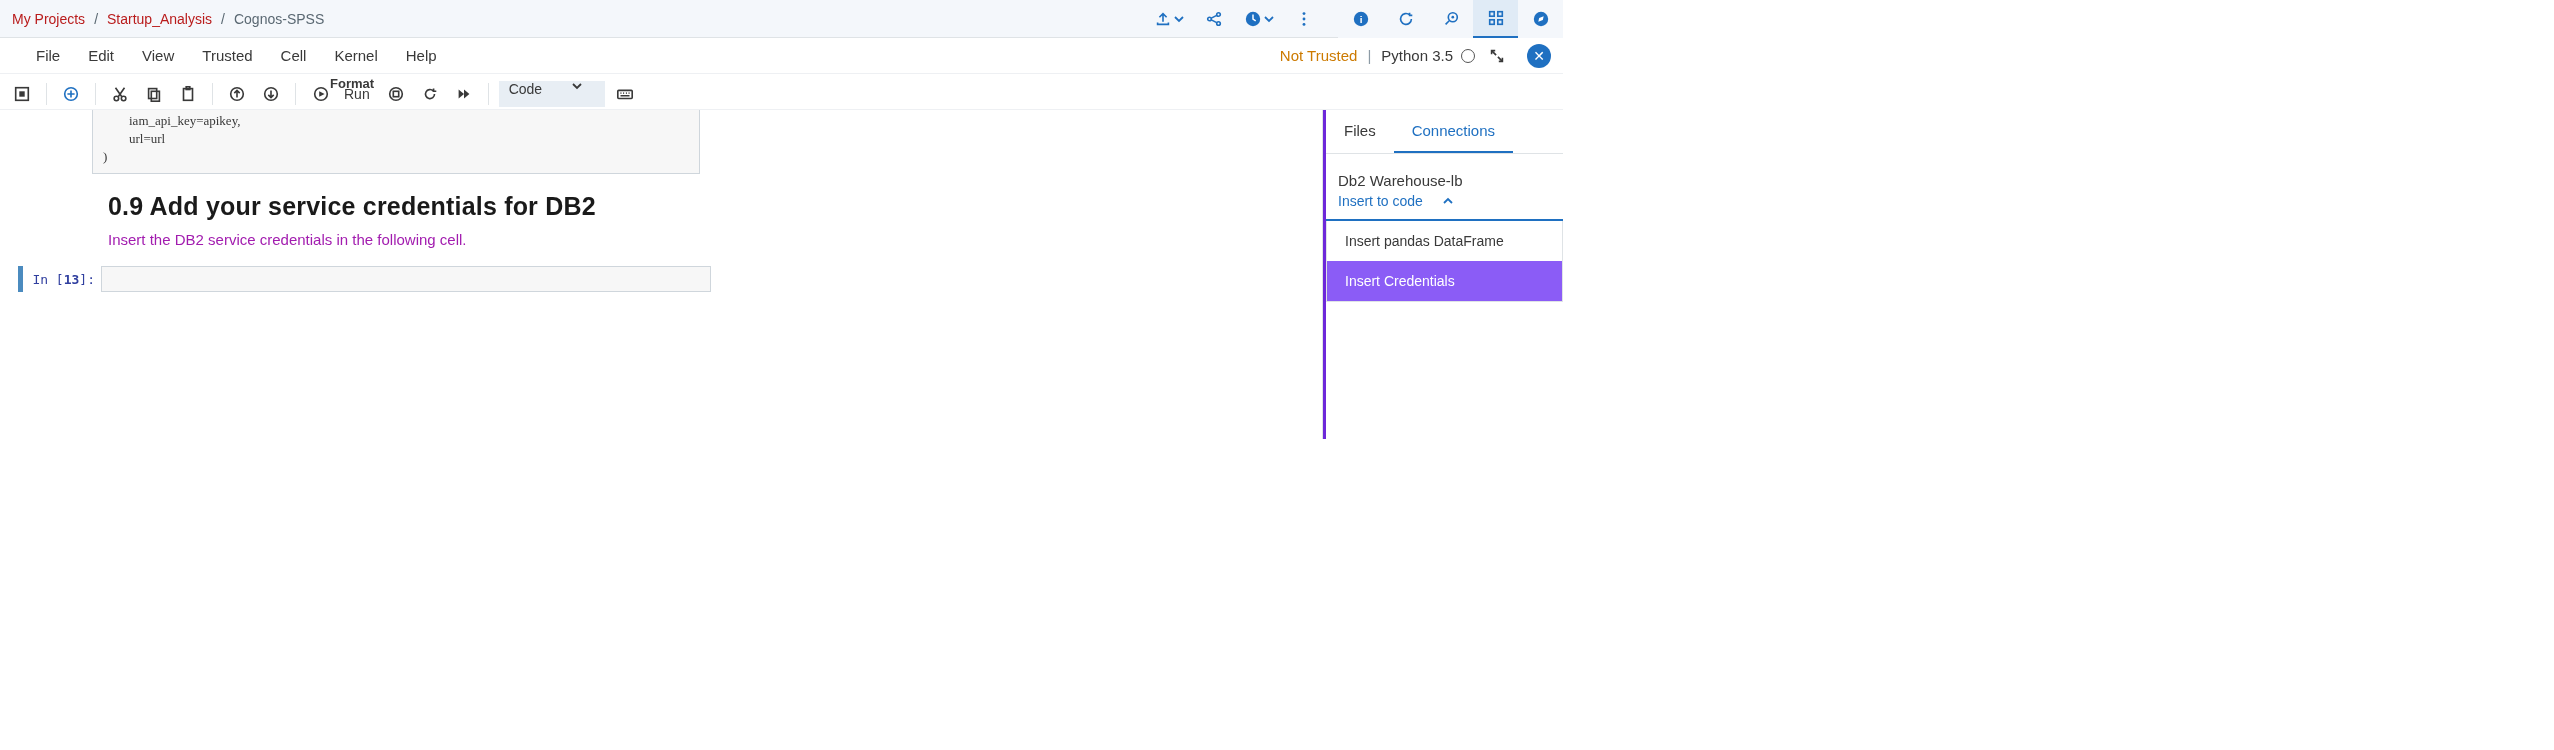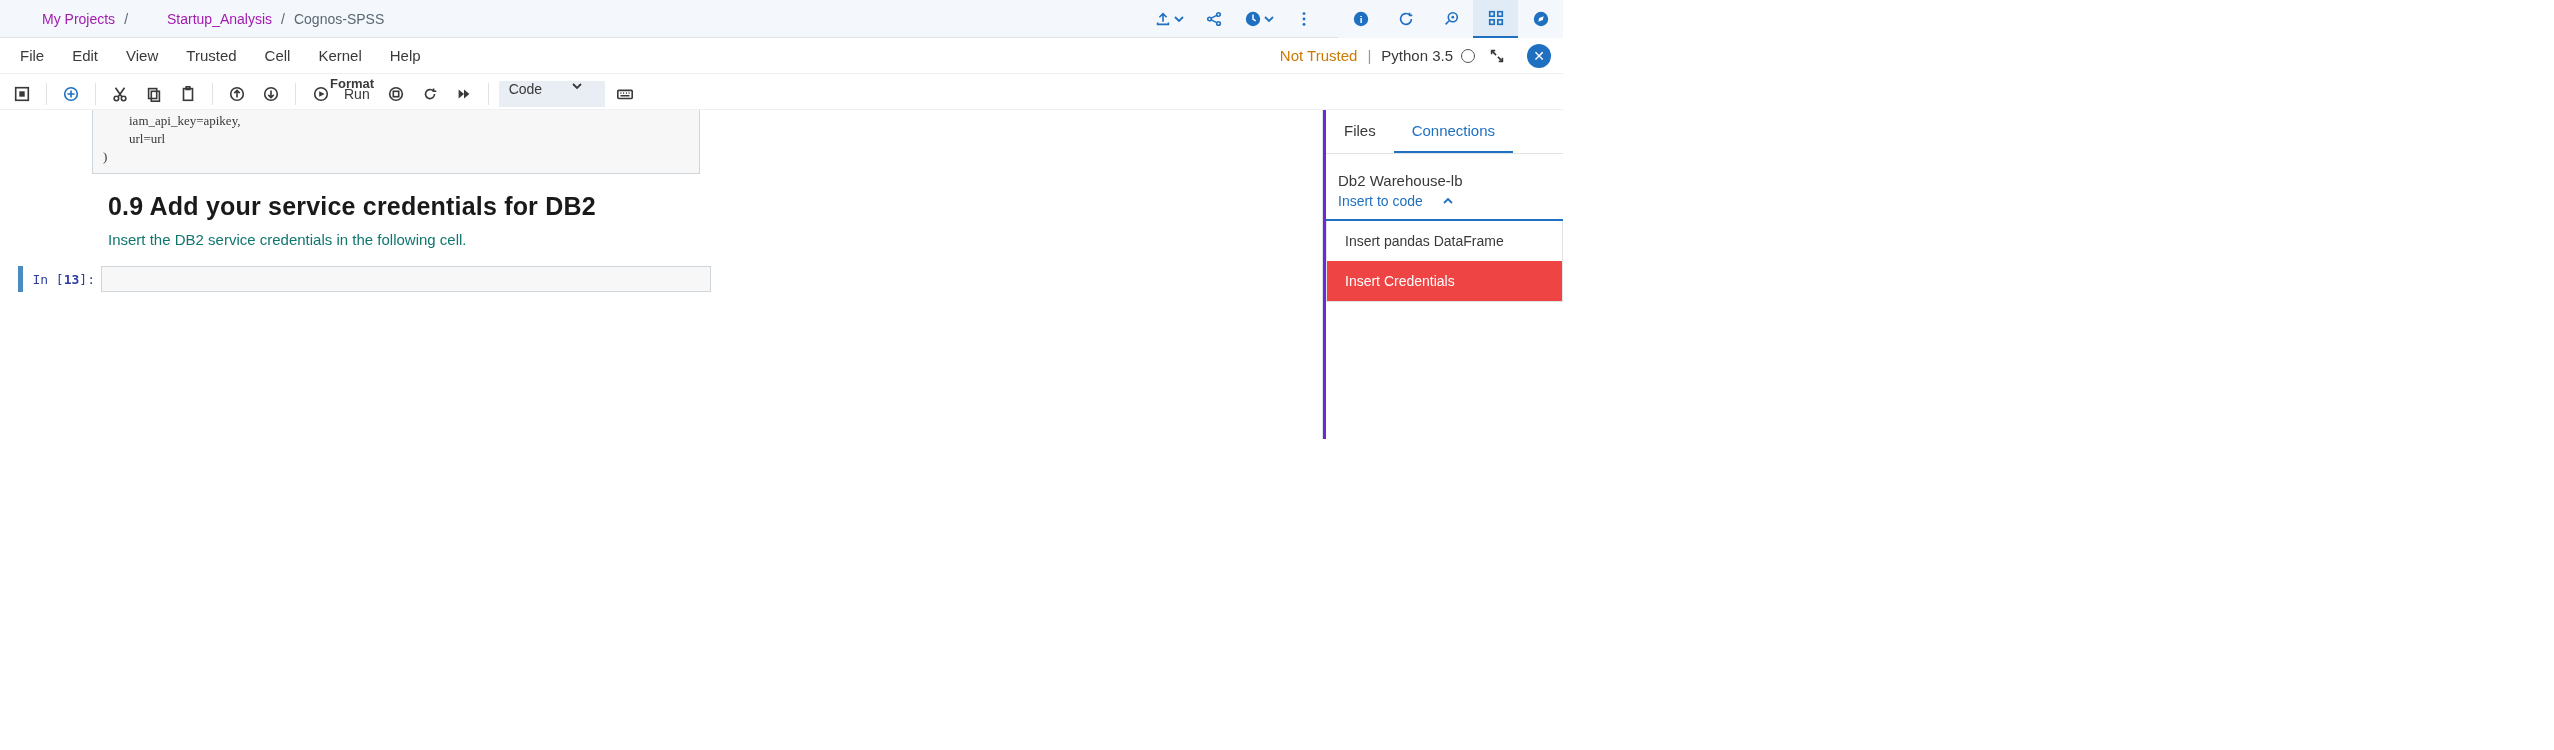--- a/index.html
+++ b/index.html
@@ -1,33 +1,33 @@
 <!DOCTYPE html>
 <html><head>
   <meta charset="utf-8">
   <style>
     * { box-sizing: border-box; margin: 0; padding: 0; }
     body { font-family: -apple-system, "Helvetica Neue", Arial, sans-serif; background: #fff; color: #393939; width: 1563px; height: 459px; overflow: hidden; }
     
     
     .topbar { display: flex; align-items: center; height: 38px; background: #f4f7fb; border-bottom: 1px solid #dfe3e6; padding: 0 12px; position: relative; }
     .breadcrumb { display: flex; align-items: center; gap: 9px; font-size: 14px; }
-    .crumb-link { color: #a21caf; cursor: pointer; margin-left: 30px; }
+    .crumb-link { color: #b91c1c; cursor: pointer; }
     .crumb-sep { color: #5a6872; }
     .crumb-current { color: #5a6872; }
     .topbar-actions { position: absolute; right: 0; top: 0; height: 38px; display: flex; align-items: center; }
     .top-icon { width: 45px; height: 38px; display: flex; align-items: center; justify-content: center; cursor: pointer; }
     .top-icon svg { width: 18px; height: 18px; }
     .top-icon.with-caret svg:first-child { margin-right: -2px; }
     .caret-d { width: 10px !important; height: 10px !important; margin-left: 4px; }
     .top-icon.active { background: #e0ebf6; border-bottom: 2px solid #1f70c1; }
     .right-zone { margin-left: 12px; background: #f4f7fb; display: flex; align-items: center; }
     
     
-    .menubar { display: flex; align-items: center; height: 36px; padding: 0 6px; position: relative; border-bottom: 1px solid #eef0f3; }
+    .menubar { display: flex; align-items: center; height: 36px; padding: 0 22px; position: relative; border-bottom: 1px solid #eef0f3; }
     .menu { padding: 0 14px; font-size: 15px; color: #393939; cursor: pointer; }
     .status-right { position: absolute; right: 12px; display: flex; align-items: center; gap: 8px; font-size: 15px; }
     .not-trusted { color: #cc7a00; }
     .kernel-name { color: #393939; }
     .kernel-pipe { color: #8d9ba6; margin: 0 2px; }
     .kernel-circ { width: 14px; height: 14px; border: 1.8px solid #555; border-radius: 50%; }
     .close-x { width: 24px; height: 24px; border-radius: 50%; background: #1f70c1; color: #fff; display: flex; align-items: center; justify-content: center; font-size: 14px; cursor: pointer; margin-left: 8px;}
     
     
     .format-row { text-align: center; font-size: 13px; color: #393939; font-weight: 600; padding: 2px 0; position: relative; width: 720px; }
@@ -41,38 +41,38 @@
     .run-btn { display: flex; align-items: center; gap: 14px; padding: 0 6px; cursor: pointer; font-size: 14px; }
     .cell-type { background: #e8eef4; height: 26px; padding: 0 10px; display: flex; align-items: flex-start; gap: 30px; font-size: 14px; cursor: pointer; min-width: 106px; }
     
     
     .workspace { display: flex; height: calc(100% - 130px); }
     .notebook { flex: 1; padding-left: 8px; padding-top: 0; border-right: 1px solid #dfe3e6; overflow: hidden; }
     
     .code-fragment { margin-left: 84px; border: 1px solid #cfd6dc; border-top: none; background: #f7f7f7; width: 608px; padding: 2px 0 6px 10px; font-family: Liberation Serif, serif; font-size: 13px; white-space: pre; line-height: 1.4; }
     .markdown { margin: 18px 0 18px 100px; max-width: 640px; }
     .markdown h2 { font-size: 25px; font-weight: 700; color: #1a1a1a; margin-bottom: 10px; letter-spacing: .2px; }
-    .markdown p { font-size: 15px; color: #0f766e; }
+    .markdown p { font-size: 15px; color: #a21caf; }
     
     .code-cell { display: flex; margin: 0 10px; }
     .sel-bar { width: 5px; background: #4b8bbf; }
     .prompt { width: 78px; text-align: right; color: #303f9f; font-family: "Menlo","Consolas",monospace; font-size: 13px; padding: 6px 6px 0 0; }
     .prompt .n { font-weight: 600; }
     .cell-body { flex: 1; border: 1px solid #cfd6dc; background: #f7f7f7; height: 26px; max-width: 610px; }
     
     
     .sidepanel { width: 240px; border-left: 3px solid #6d28d9; display: flex; flex-direction: column; }
     .tabs { display: flex; border-bottom: 1px solid #dfe3e6; }
     .tab { padding: 12px 18px; font-size: 15px; cursor: pointer; }
     .tab.active { color: #1f70c1; border-bottom: 2px solid #1f70c1; }
     .conn-name { padding: 18px 12px 4px 12px; font-size: 15px; color: #393939; }
     .insert-code { display: flex; align-items: center; gap: 20px; padding: 0 12px 10px 12px; font-size: 14px; color: #1f70c1; cursor: pointer; border-bottom: 2px solid #1f70c1; }
     .insert-list { border: 1px solid #dfe3e6; border-top: none; margin: 0; }
     .ins-item { padding: 12px 18px; font-size: 14px; color: #393939; cursor: pointer; }
-    .ins-item.active { background: #ef4444; color: #fff; }
+    .ins-item.active { background: #8b5cf6; color: #fff; }
     .ins-item + .ins-item { border-top: 1px solid #eef0f3; }
     .ins-item.active { border-top: none; }
     
     .blue { color: #1f70c1; }
     svg { stroke: currentColor; fill: none; stroke-width: 1.8; }
     .filled { fill: currentColor; stroke: none; }
   </style>
 </head>
 <body>
 

